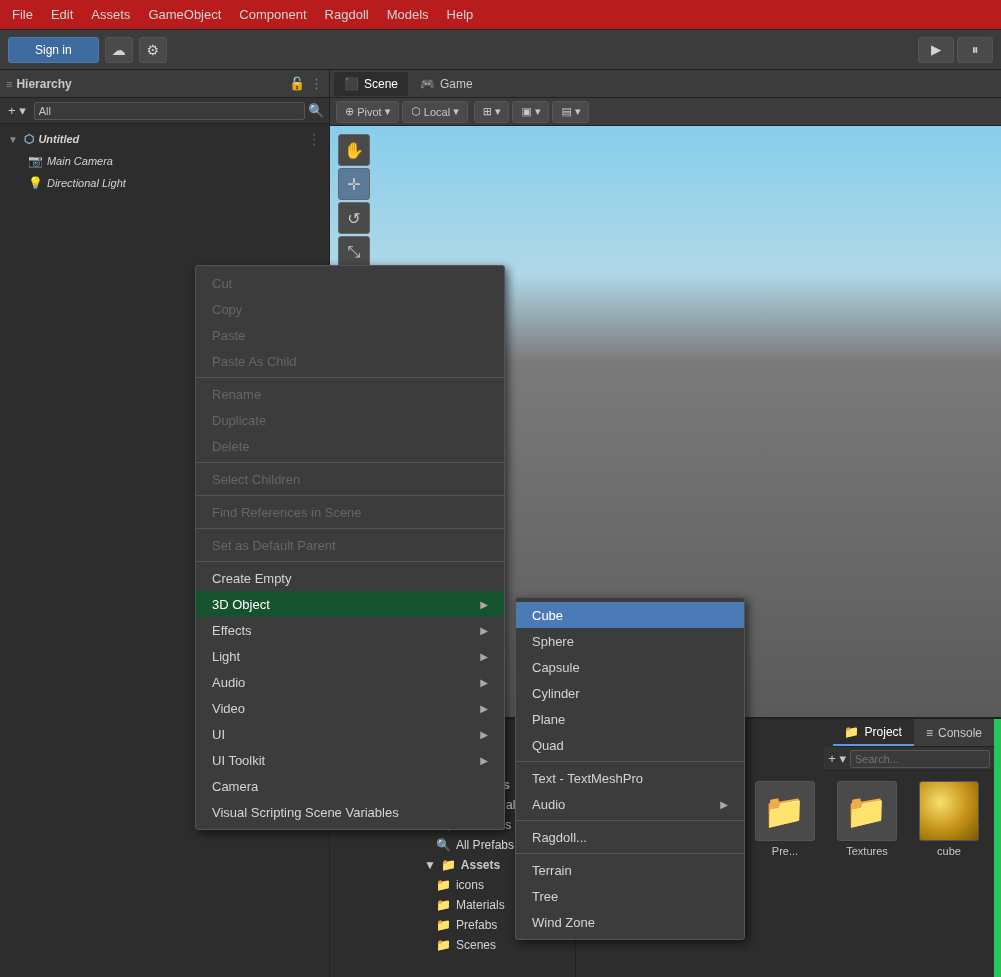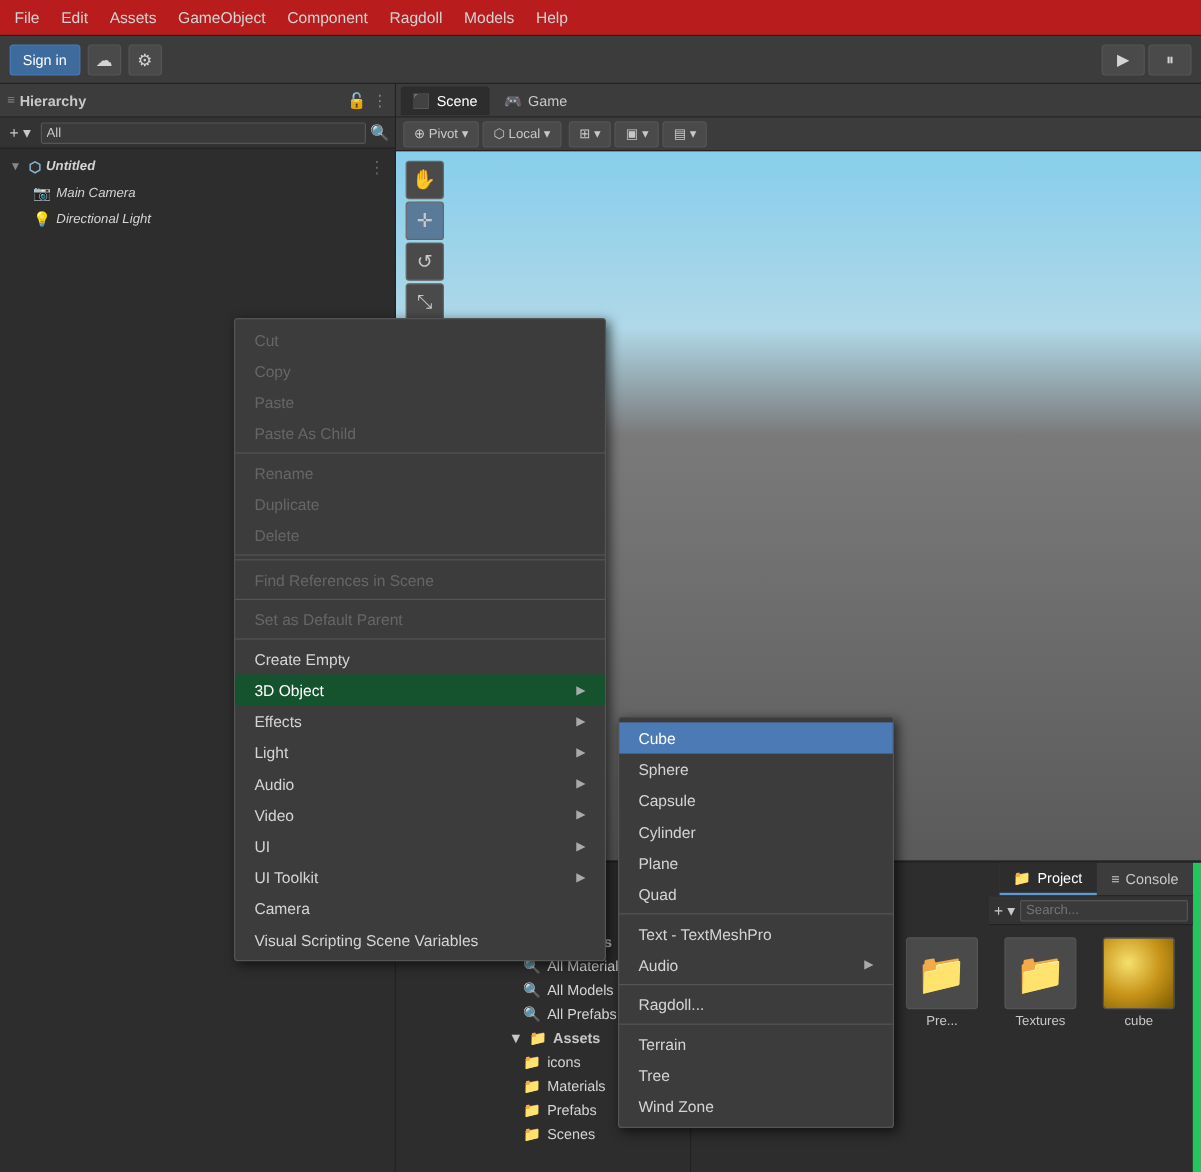--- a/index.html
+++ b/index.html
@@ -39,21 +39,21 @@
       background: #3c3c3c;
       height: 40px;
       border-bottom: 1px solid #222;
       padding: 0 8px;
       gap: 6px;
     }
     .toolbar-btn {
       background: #4a4a4a;
       border: 1px solid #555;
       color: #d4d4d4;
-      padding: 3px 10px;
+      padding: 3px 26px;
       border-radius: 3px;
       cursor: pointer;
       font-size: 12px;
       height: 26px;
       display: flex;
       align-items: center;
       gap: 4px;
     }
     .toolbar-btn.sign-in { background: #3d6b9e; border-color: #4a7ab5; color: white; }
     .toolbar-icon-btn {
@@ -695,20 +695,23 @@
   <div class="ctx-item disabled">
     <span>Rename</span>
   </div>
   <div class="ctx-item disabled">
     <span>Duplicate</span>
   </div>
   <div class="ctx-item disabled">
     <span>Delete</span>
   </div>
   <div class="ctx-separator"></div>
+  <div class="ctx-item disabled">
+    <span>Select Children</span>
+  </div>
   <div class="ctx-separator"></div>
   <div class="ctx-item disabled">
     <span>Find References in Scene</span>
   </div>
   <div class="ctx-separator"></div>
   <div class="ctx-item disabled">
     <span>Set as Default Parent</span>
   </div>
   <div class="ctx-separator"></div>
   <div class="ctx-item">

